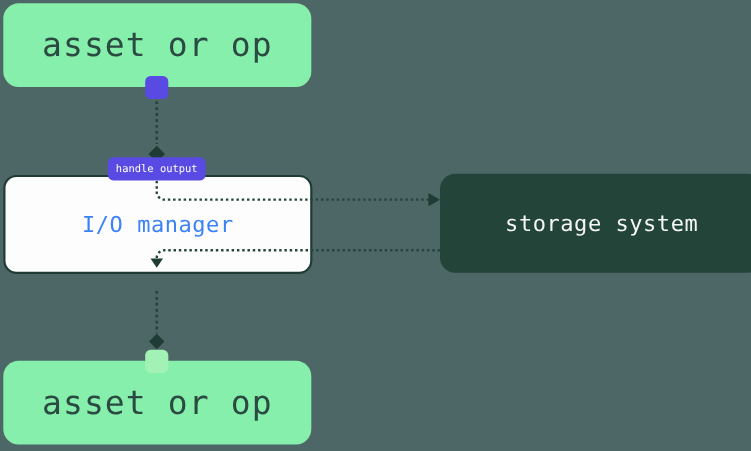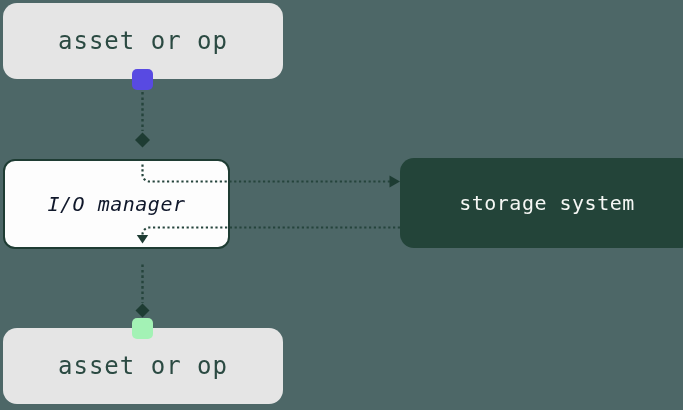--- a/index.html
+++ b/index.html
@@ -12,36 +12,35 @@
     background: #4d6767;
     overflow: hidden;
   }
   .node {
     position: absolute;
     display: flex; align-items: center; justify-content: center;
     box-sizing: border-box;
   }
   .node-asset {
     left: 3px; width: 280px; height: 76px;
-    background: #e5e5e5;
+    background: #86efac;
     border-radius: 14px;
     color: #2b4a42;
-    font-size: 24px; letter-spacing: 1px;
+    font-size: 30px; letter-spacing: 1px;
   }
   .node-asset.top    { top: 3px; }
   .node-asset.bottom { top: 328px; }
   .node-io {
-    left: 3px; top: 159px; width: 227px; height: 90px;
+    left: 3px; top: 159px; width: 281px; height: 90px;
     background: #fdfdfd;
     border: 2.5px solid #1e3c33;
     border-radius: 12px;
-    color: #0f172a;
+    color: #3b82f6;
     font-size: 20px; letter-spacing: 0.5px;
     z-index: 1;
-    font-style: italic;
   }
   .node-storage {
     left: 400px; top: 158px; width: 294px; height: 90px;
     background: #234439;
     border-radius: 14px;
     color: #f5f7f4;
     font-size: 20px; letter-spacing: 0.5px;
     z-index: 1;
   }
   .wires {
@@ -99,14 +98,17 @@
     <path d="M400 227.5 H149.5 A7 7 0 0 0 142.5 234.5 V235.5" fill="none" stroke="#25443c" stroke-width="2.2" stroke-dasharray="2.2 2.6"></path>
     <polygon points="136.8,235 148.2,235 142.5,243.5" fill="#1e3c33"></polygon>
 
     <path d="M142.5 264.5 V303" fill="none" stroke="#25443c" stroke-width="2.4" stroke-dasharray="2.6 2.8"></path>
     <polygon points="142.5,303.5 149.5,310.5 142.5,317.5 135.5,310.5" fill="#1e3c33"></polygon>
   </svg>
 
   <div class="port port-output"></div>
   <div class="port port-input"></div>
 
+  <div class="badge badge-output">
+    <span>handle output</span>
+  </div>
 
 </div>
 
 </body></html>

